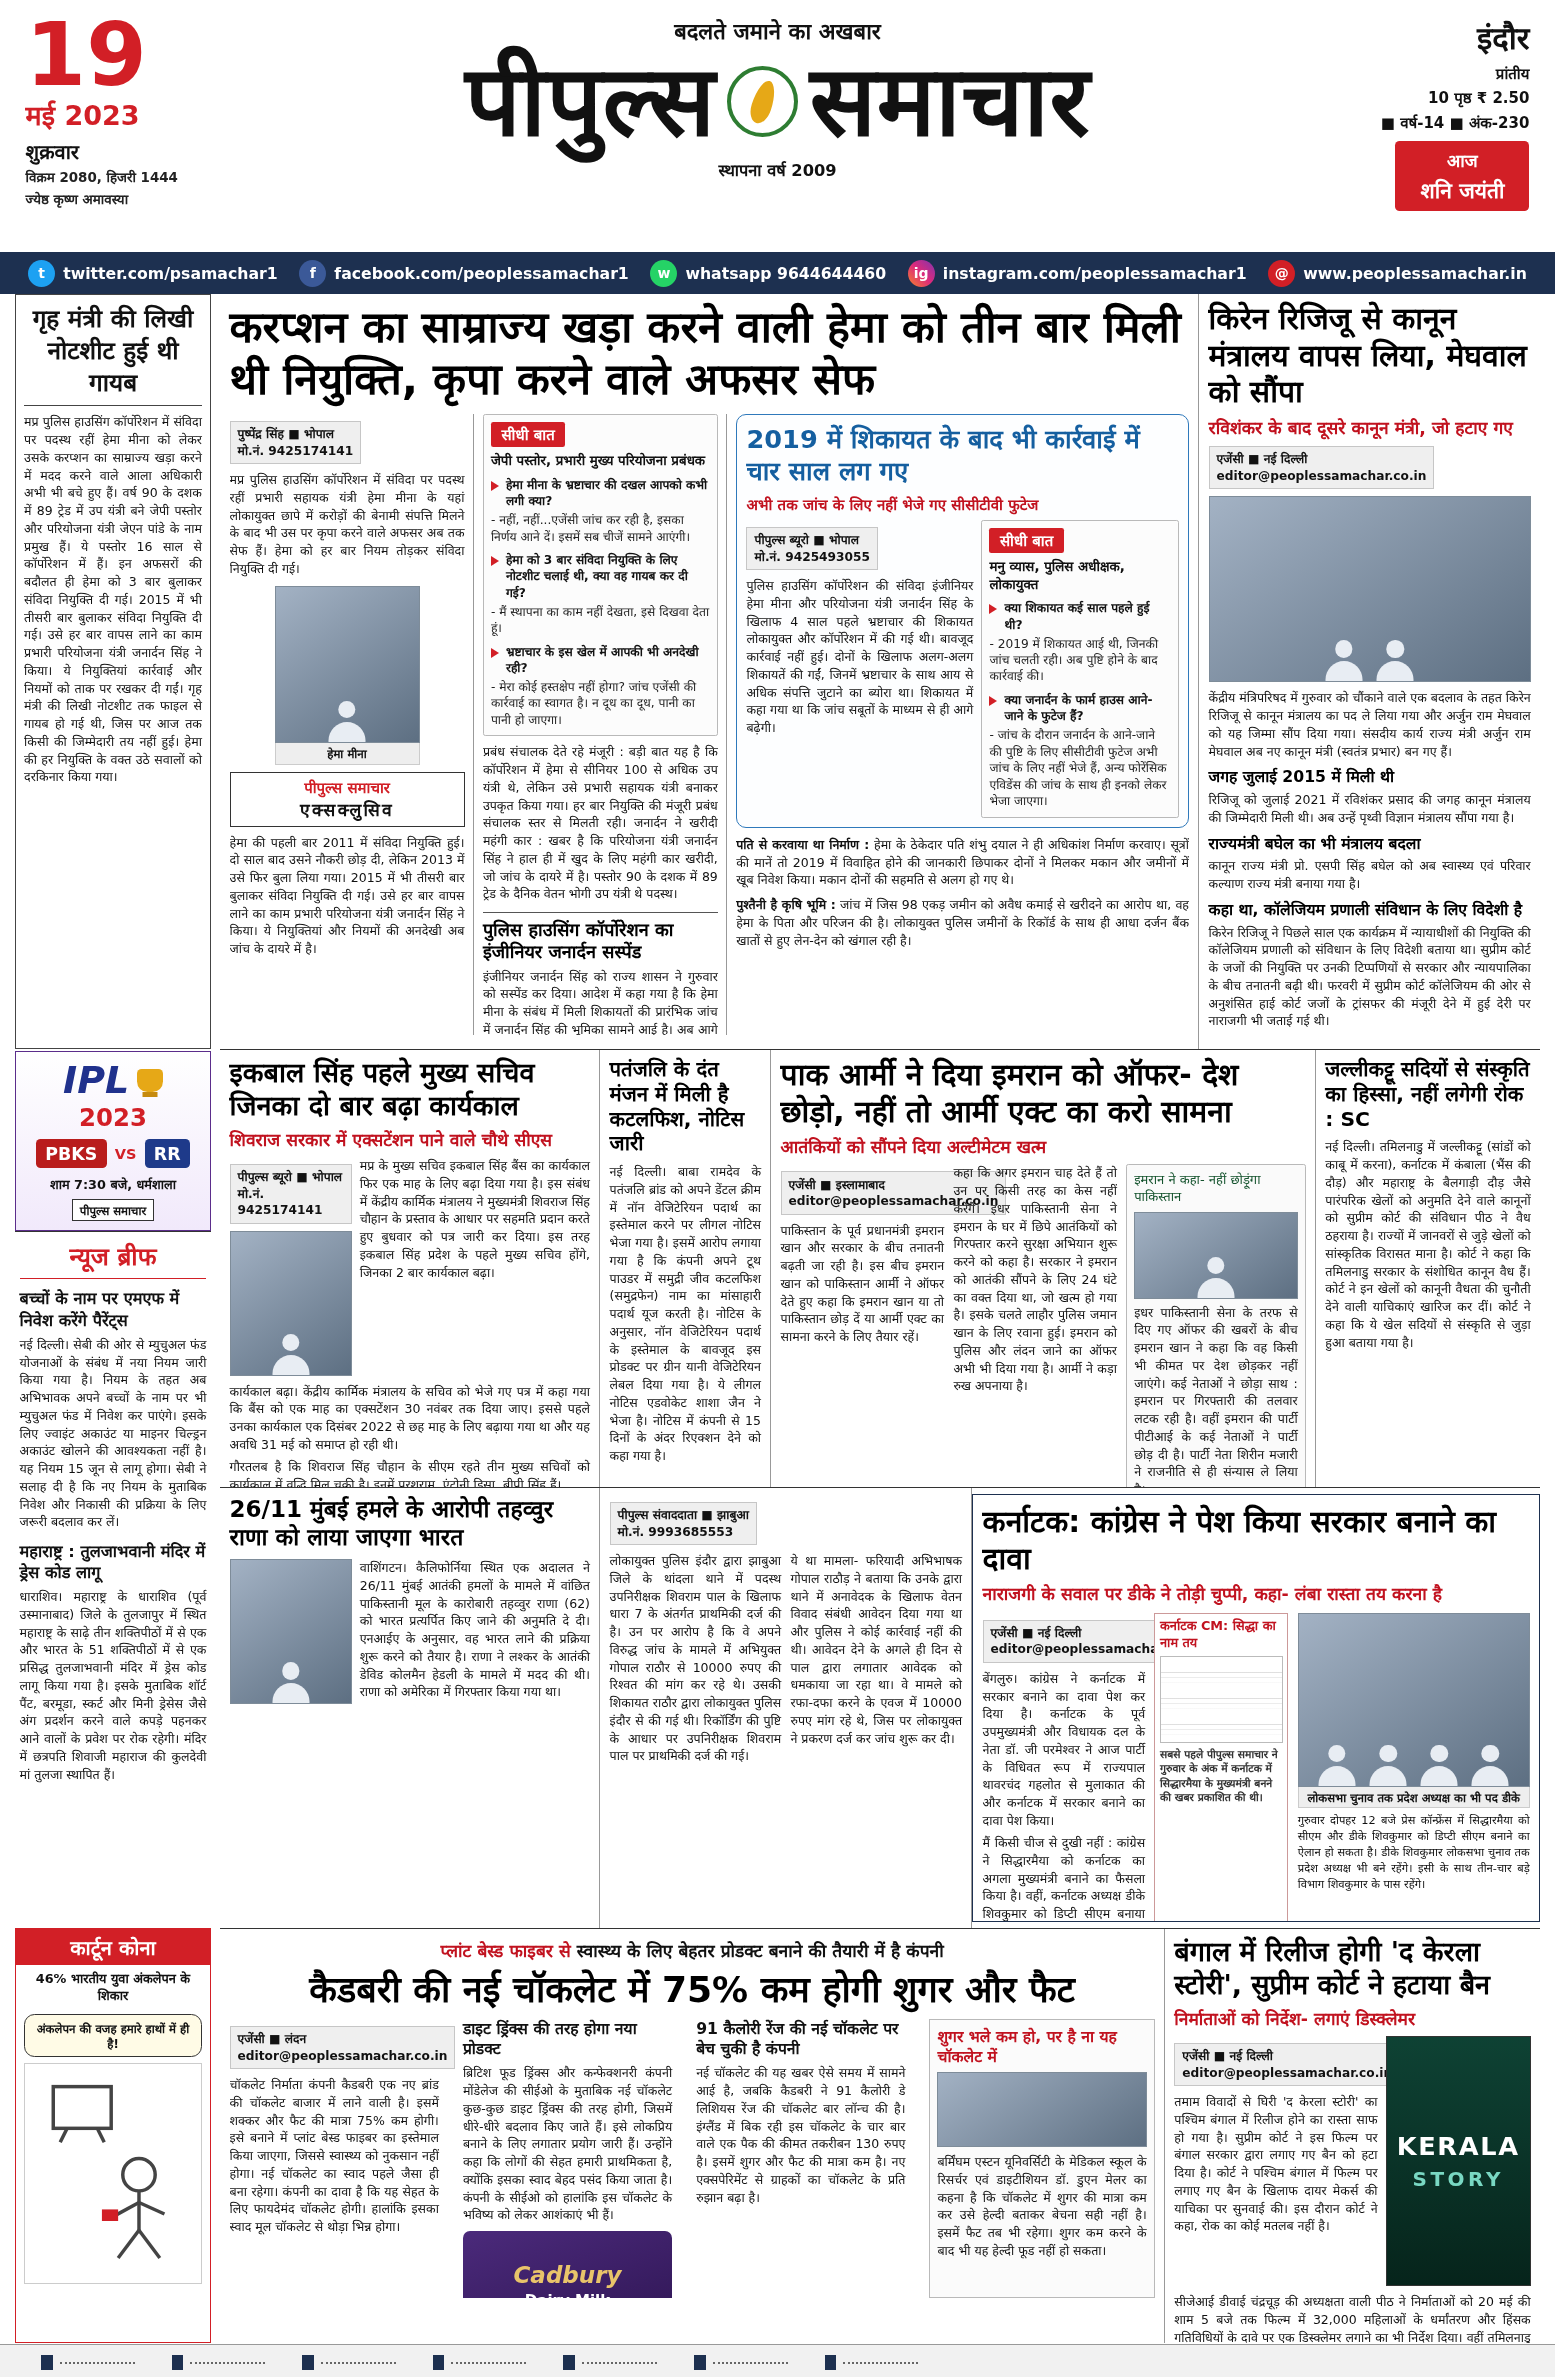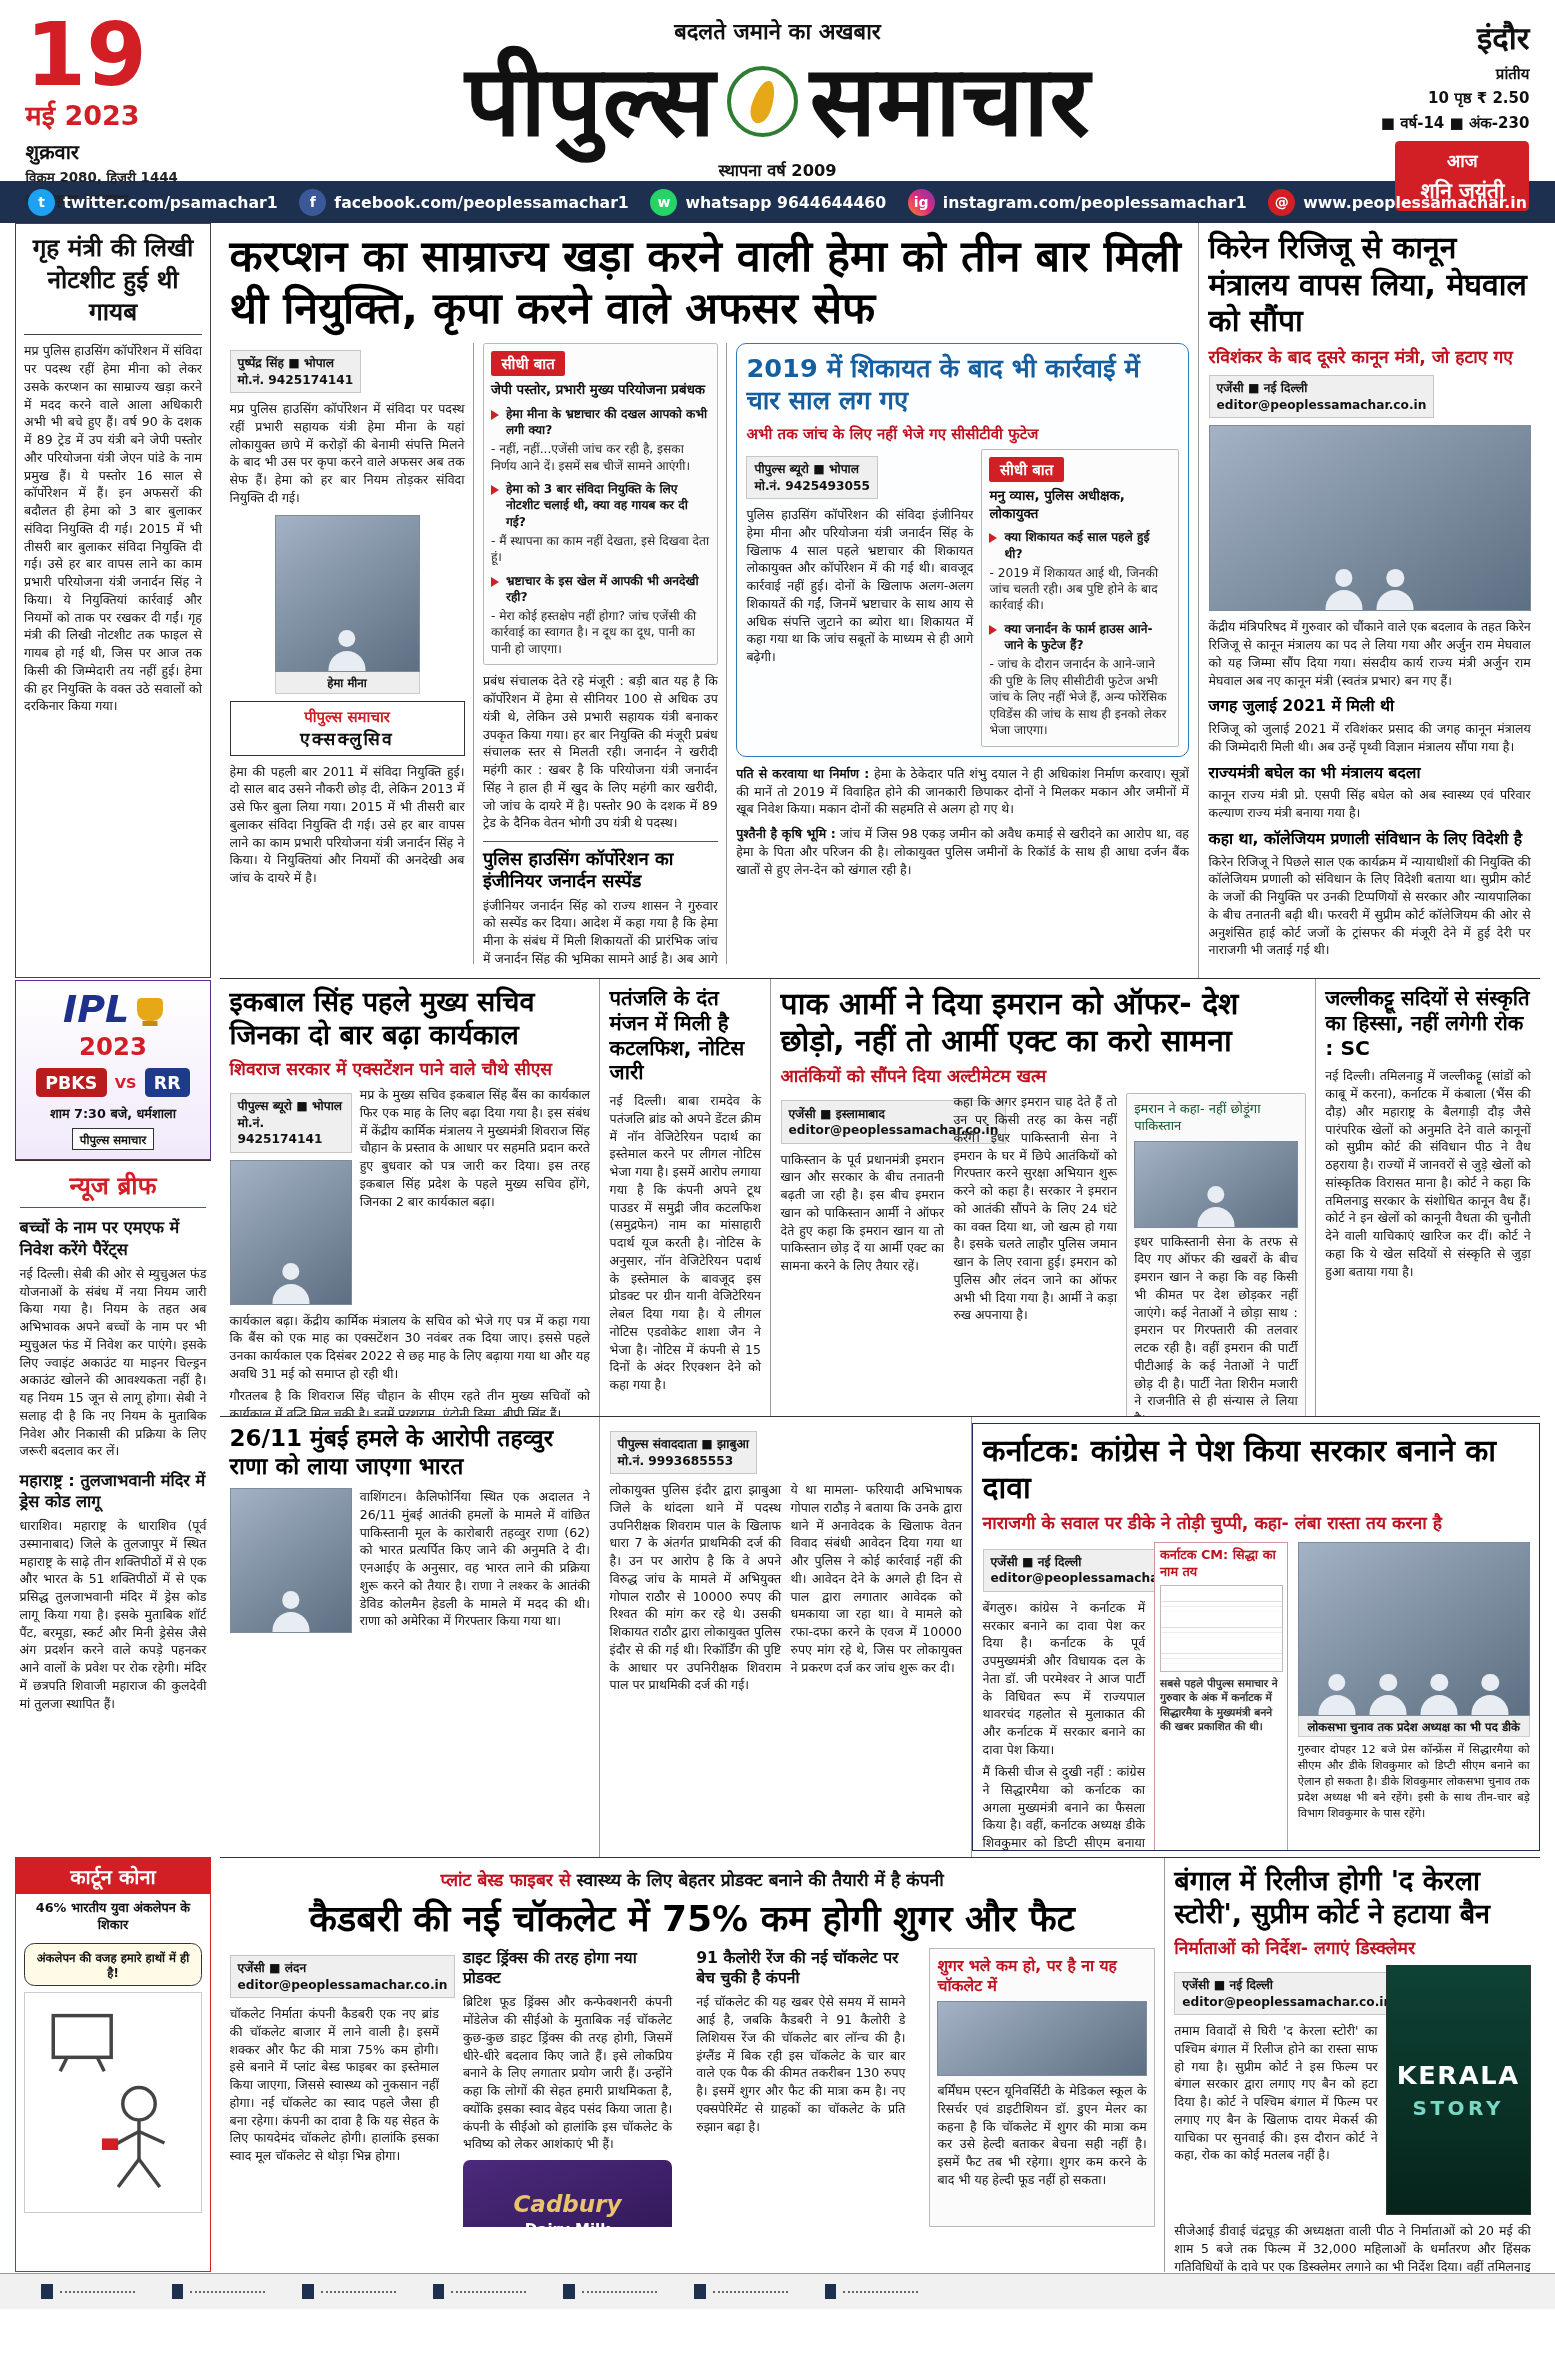--- a/index.html
+++ b/index.html
@@ -1,19 +1,19 @@
 <!DOCTYPE html>
 <html style="font-size:9.3px"><head>
 <meta charset="utf-8">
 <style>
   *{margin:0;padding:0;box-sizing:border-box}
   html,body{background:#888}
   .page{width:1555px;height:2377px;margin:0 auto;background:#fff;font-family:"DejaVu Sans",sans-serif;color:#111;overflow:hidden;position:relative}
   
-  .masthead{height:181px;display:flex;justify-content:space-between;padding:12.8px 25.6px 4.6px}
+  .masthead{height:252px;display:flex;justify-content:space-between;padding:12.8px 25.6px 4.6px}
   .mh-left{width:197px;padding-top:2.3px}
   .mh-day{font-size:87px;font-weight:bold;color:#d21f26;line-height:.92}
   .mh-month{font-size:27px;font-weight:bold;color:#d21f26;margin-top:1.2px}
   .mh-week{font-size:20px;font-weight:bold;margin-top:4.6px}
   .mh-cal{font-size:13.4px;font-weight:bold;margin-top:3.5px;color:#222}
   .mh-center{flex:1;text-align:center;padding-top:2.3px}
   .mh-tagline{font-size:22px;font-weight:bold}
   .logo-row{display:flex;align-items:center;justify-content:center;gap:11.6px;margin-top:7px}
   .logo-text{font-size:98px;font-weight:bold;line-height:1;letter-spacing:0.6px}
   .emblem{width:71px;height:71px;border:4.1px solid #2e7d32;border-radius:50%;position:relative;background:#fff;flex:none}
@@ -321,21 +321,21 @@
           <div class="subhead">रविशंकर के बाद दूसरे कानून मंत्री, जो हटाए गए</div>
           <div class="byline-box">
             <div>एजेंसी ■ नई दिल्ली</div>
             <div>editor@peoplessamachar.co.in</div>
           </div>
           <div class="ph" style="width:100%;height:186px">
             <span class="sil"></span>
             <span class="sil"></span>
           </div>
           <p class="bt mt12">केंद्रीय मंत्रिपरिषद में गुरुवार को चौंकाने वाले एक बदलाव के तहत किरेन रिजिजू से कानून मंत्रालय का पद ले लिया गया और अर्जुन राम मेघवाल को यह जिम्मा सौंप दिया गया। संसदीय कार्य राज्य मंत्री अर्जुन राम मेघवाल अब नए कानून मंत्री (स्वतंत्र प्रभार) बन गए हैं।</p>
-          <h3 class="hl h28 mt12">जगह जुलाई 2021 में मिली थी</h3>
+          <h3 class="hl h28 mt12">जगह जुलाई 2015 में मिली थी</h3>
           <p class="bt mt8">रिजिजू को जुलाई 2021 में रविशंकर प्रसाद की जगह कानून मंत्रालय की जिम्मेदारी मिली थी। अब उन्हें पृथ्वी विज्ञान मंत्रालय सौंपा गया है।</p>
           <h3 class="hl h28 mt12">राज्यमंत्री बघेल का भी मंत्रालय बदला</h3>
           <p class="bt mt8">कानून राज्य मंत्री प्रो. एसपी सिंह बघेल को अब स्वास्थ्य एवं परिवार कल्याण राज्य मंत्री बनाया गया है।</p>
           <h3 class="hl h28 mt12">कहा था, कॉलेजियम प्रणाली संविधान के लिए विदेशी है</h3>
           <p class="bt mt8">किरेन रिजिजू ने पिछले साल एक कार्यक्रम में न्यायाधीशों की नियुक्ति की कॉलेजियम प्रणाली को संविधान के लिए विदेशी बताया था। सुप्रीम कोर्ट के जजों की नियुक्ति पर उनकी टिप्पणियों से सरकार और न्यायपालिका के बीच तनातनी बढ़ी थी। फरवरी में सुप्रीम कोर्ट कॉलेजियम की ओर से अनुशंसित हाई कोर्ट जजों के ट्रांसफर की मंजूरी देने में हुई देरी पर नाराजगी भी जताई गई थी।</p>
         </article>
       </section>
 
       <section class="band band-d">
 

